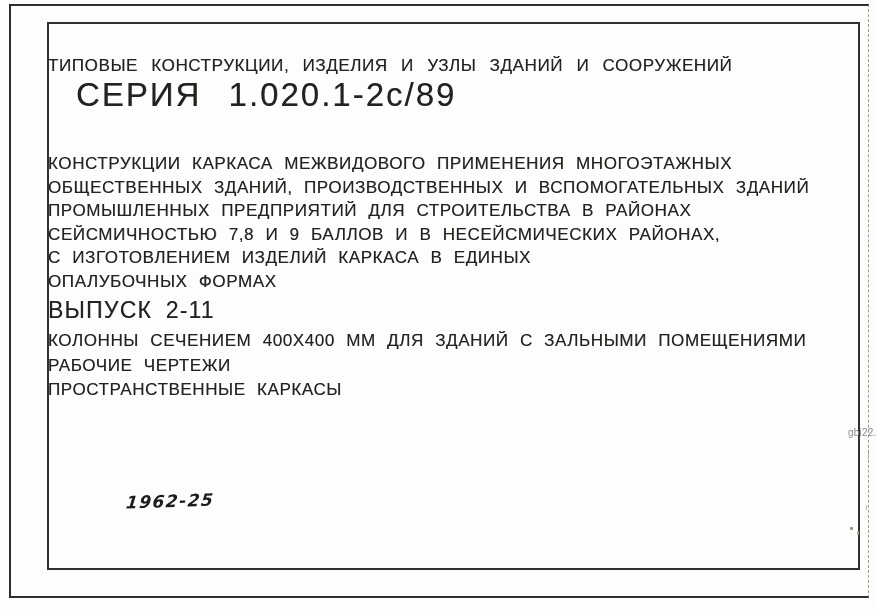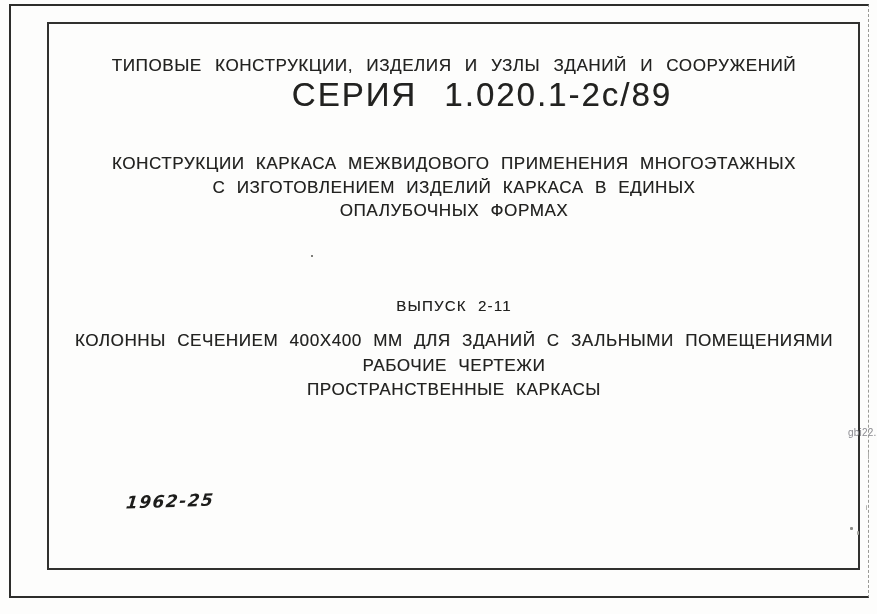--- a/index.html
+++ b/index.html
@@ -29,21 +29,20 @@
     position: absolute;
     left: 47px; top: 22px;
     width: 813px; height: 548px;
     border: 2px solid #31312f;
     box-sizing: border-box;
   }
   .txt {
     position: absolute;
     left: 48px;
     width: 812px;
-    text-align: center;
     letter-spacing: 0.6px;
     word-spacing: 6px;
     white-space: nowrap;
     text-shadow: 0.3px 0.3px 0 rgba(20,20,20,0.45);
   }
   .header-line {
     top: 56px;
     font-size: 17px;
     word-spacing: 8px;
   }
@@ -55,21 +54,21 @@
     margin-left: 28px;
   }
   .desc-block {
     top: 152px;
     font-size: 17px;
     line-height: 23.5px;
   }
   .desc-block div { white-space: nowrap; }
   .issue-line {
     top: 297px;
-    font-size: 15px;
+    font-size: 23px;
     letter-spacing: 1.2px;
   }
   .subject-block {
     top: 329px;
     font-size: 17px;
     line-height: 24.5px;
   }
   .handwritten {
     position: absolute;
     left: 126px;
@@ -109,20 +108,23 @@
 
   <div class="outer-frame"></div>
   <div class="inner-frame"></div>
 
   <div class="txt header-line">ТИПОВЫЕ КОНСТРУКЦИИ, ИЗДЕЛИЯ И УЗЛЫ ЗДАНИЙ И СООРУЖЕНИЙ</div>
 
   <div class="txt series-title">СЕРИЯ 1.020.1-2с/89</div>
 
   <div class="txt desc-block">
     <div>КОНСТРУКЦИИ КАРКАСА МЕЖВИДОВОГО ПРИМЕНЕНИЯ МНОГОЭТАЖНЫХ</div>
+    <div>ОБЩЕСТВЕННЫХ ЗДАНИЙ, ПРОИЗВОДСТВЕННЫХ И ВСПОМОГАТЕЛЬНЫХ ЗДАНИЙ</div>
+    <div>ПРОМЫШЛЕННЫХ ПРЕДПРИЯТИЙ ДЛЯ СТРОИТЕЛЬСТВА В РАЙОНАХ</div>
+    <div>СЕЙСМИЧНОСТЬЮ 7,8 И 9 БАЛЛОВ И В НЕСЕЙСМИЧЕСКИХ РАЙОНАХ,</div>
     <div>С ИЗГОТОВЛЕНИЕМ ИЗДЕЛИЙ КАРКАСА В ЕДИНЫХ</div>
     <div>ОПАЛУБОЧНЫХ ФОРМАХ</div>
   </div>
 
   <div class="txt issue-line">ВЫПУСК 2-11</div>
 
   <div class="txt subject-block">
     <div>КОЛОННЫ СЕЧЕНИЕМ 400Х400 ММ ДЛЯ ЗДАНИЙ С ЗАЛЬНЫМИ ПОМЕЩЕНИЯМИ</div>
     <div>РАБОЧИЕ ЧЕРТЕЖИ</div>
     <div>ПРОСТРАНСТВЕННЫЕ КАРКАСЫ</div>

